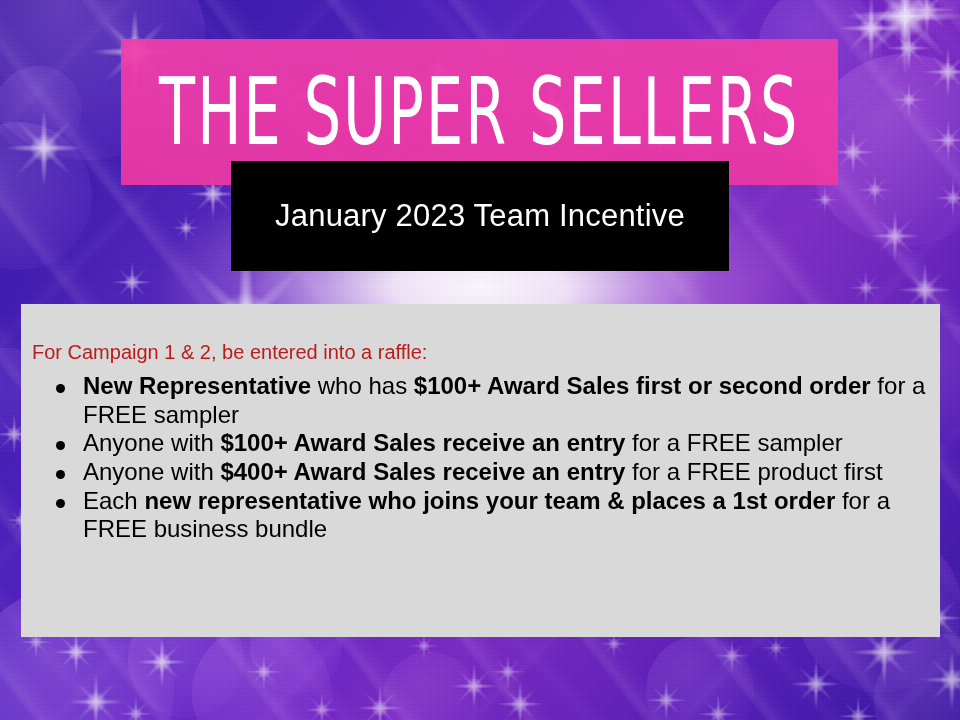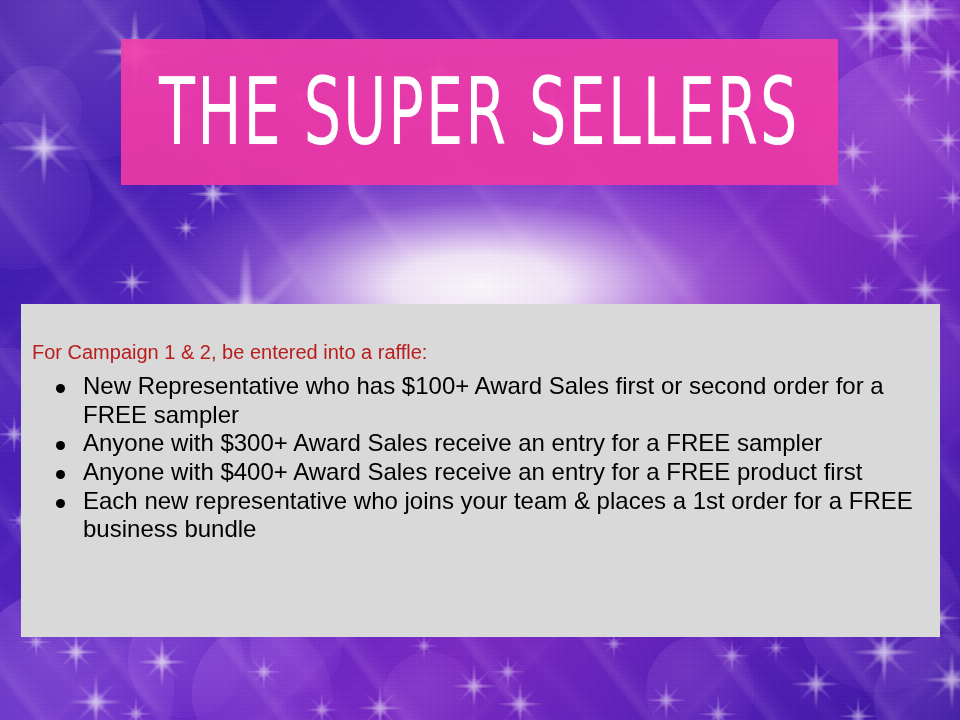--- a/index.html
+++ b/index.html
@@ -227,21 +227,21 @@
   }
   #bullet-list li .dot {
     position: absolute;
     left: 24px;
     top: 12px;
     width: 9px;
     height: 9px;
     background: #000;
     border-radius: 50%;
   }
-  #bullet-list li b { font-weight: 400; }
+  #bullet-list li b { font-weight: 700; }
 </style>
 </head>
 <body>
 
 <div id="slide">
 
   <div class="bg-layer bg-base"></div>
   <div class="bg-layer bg-rays"></div>
   <div class="bg-layer bg-rays2"></div>
   <div class="bg-layer" id="bokeh-layer">
@@ -317,24 +317,27 @@
       <div class="star" style="left: 300px; top: 96px; width: 41.6px; height: 41.6px; opacity: 0.3;"></div>
       <div class="star" style="left: 760px; top: 104px; width: 52px; height: 52px; opacity: 0.34;"></div>
       <div class="star" style="left: 180px; top: 120px; width: 36.4px; height: 36.4px; opacity: 0.3;"></div>
     </div>
   <div class="bg-layer bg-grain"></div>
 
   <div id="title-banner">
     <div id="title-text">THE SUPER SELLERS</div>
   </div>
 
+  <div id="subtitle-box">
+    <div id="subtitle-text">January 2023 Team Incentive</div>
+  </div>
 
   <div id="content-panel">
     <div id="intro-line">For Campaign 1 &amp; 2, be entered into a raffle:</div>
     <ul id="bullet-list">
         <li><span class="dot"></span><b>New Representative </b><span>who has </span><b>$100+ Award Sales first or second order</b><span> for a FREE sampler</span></li>
-        <li><span class="dot"></span><span>Anyone with </span><b>$300+ Award Sales receive an entry</b><span> for a FREE sampler</span></li>
+        <li><span class="dot"></span><span>Anyone with </span><b>$100+ Award Sales receive an entry</b><span> for a FREE sampler</span></li>
         <li><span class="dot"></span><span>Anyone with </span><b>$400+ Award Sales receive an entry</b><span> for a FREE product first</span></li>
         <li><span class="dot"></span><span>Each </span><b>new representative who joins your team &amp; places a 1st order</b><span> for a FREE business bundle</span></li>
       </ul>
   </div>
 
 </div>
 
 </body></html>

